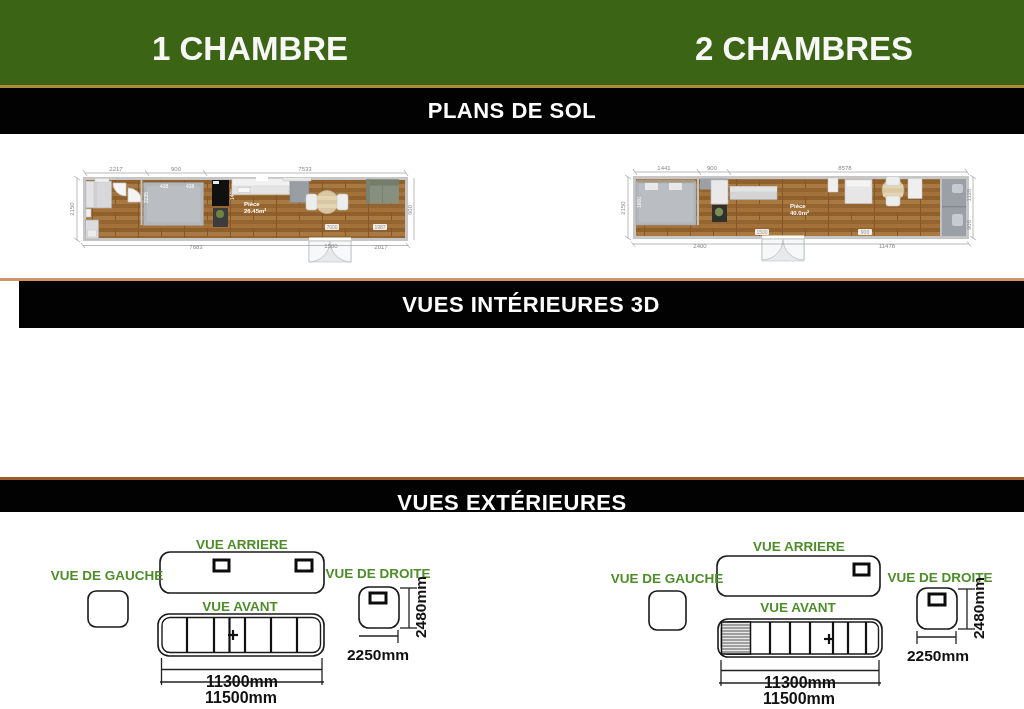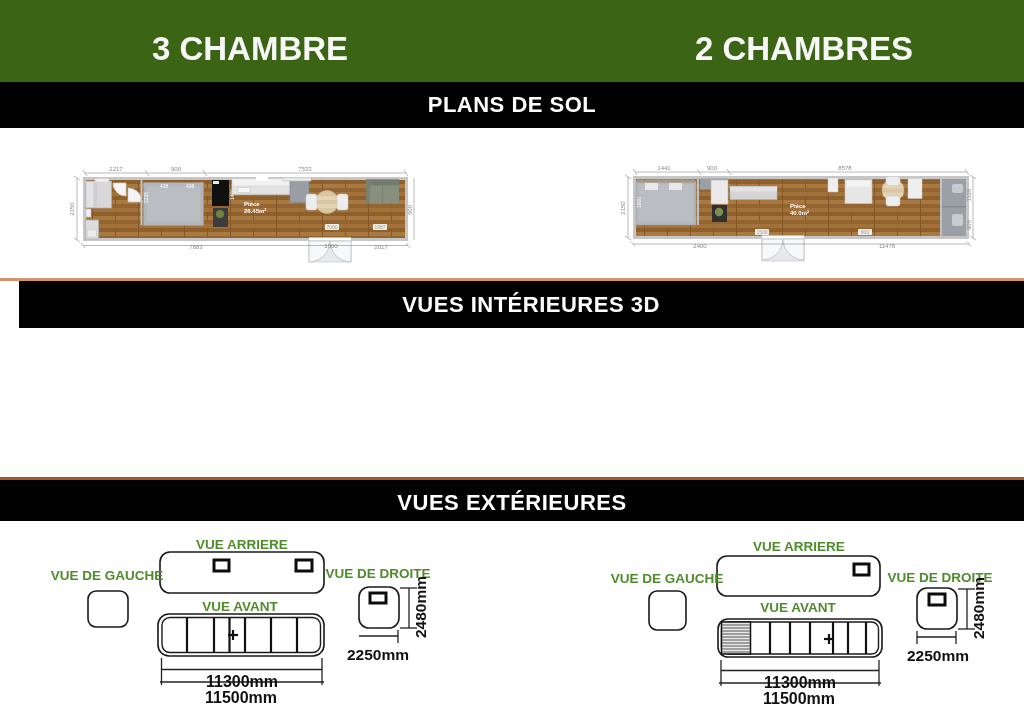--- a/index.html
+++ b/index.html
@@ -8,35 +8,35 @@
        font-family:"Liberation Sans", sans-serif;overflow:hidden;}
   .abs{position:absolute;}
   .band{position:absolute;left:0;width:1024px;background:#020202;color:#fff;
         font-weight:bold;font-size:22px;text-align:center;letter-spacing:0.5px;}
 </style>
 </head>
 <body>
 
 <div class="abs" style="left:0;top:0;width:1024px;height:85px;background:#3b6414;"></div>
 
-<div class="abs" style="left:0;top:30px;width:500px;text-align:center;color:#f7f7f7;font-size:33px;font-weight:bold;">3 CHAMBRE</div>
+<div class="abs" style="left:0;top:30px;width:500px;text-align:center;color:#f7f7f7;font-size:33px;font-weight:bold;">1 CHAMBRE</div>
 
 <div class="abs" style="left:524px;top:30px;width:560px;text-align:center;color:#f7f7f7;font-size:33px;font-weight:bold;">2 CHAMBRES</div>
 
 <div class="abs" style="left:0;top:85px;width:1024px;height:3px;background:#b08a38;"></div>
 
-<div class="band" style="top:82px;height:46px;line-height:46px;">PLANS DE SOL</div>
+<div class="band" style="top:88px;height:46px;line-height:46px;">PLANS DE SOL</div>
 
 <div class="abs" style="left:0;top:278px;width:1024px;height:3px;background:#d2946a;"></div>
 
 <div class="band" style="top:281px;height:47px;line-height:47px;margin-left:19px;">VUES INTÉRIEURES 3D</div>
 
 <div class="abs" style="left:0;top:477px;width:1024px;height:3px;background:#a05c28;"></div>
 
-<div class="band" style="top:480px;height:41px;line-height:45px;">VUES EXTÉRIEURES</div>
+<div class="band" style="top:480px;height:32px;line-height:45px;">VUES EXTÉRIEURES</div>
 
 <svg class="abs" style="left:0;top:134px;" width="1024" height="144" viewBox="0 134 1024 144" xmlns="http://www.w3.org/2000/svg">
  <defs>
   <pattern id="wood" width="46" height="16" patternUnits="userSpaceOnUse">
    <rect width="46" height="16" fill="#9c6b35"></rect>
    <rect y="0" width="46" height="4" fill="#a3723a"></rect>
    <rect y="4" width="46" height="4" fill="#8f5f2c"></rect>
    <rect y="8" width="46" height="4" fill="#a87941"></rect>
    <rect y="12" width="46" height="4" fill="#946431"></rect>
    <rect x="0" y="0" width="1" height="16" fill="#875827"></rect>

